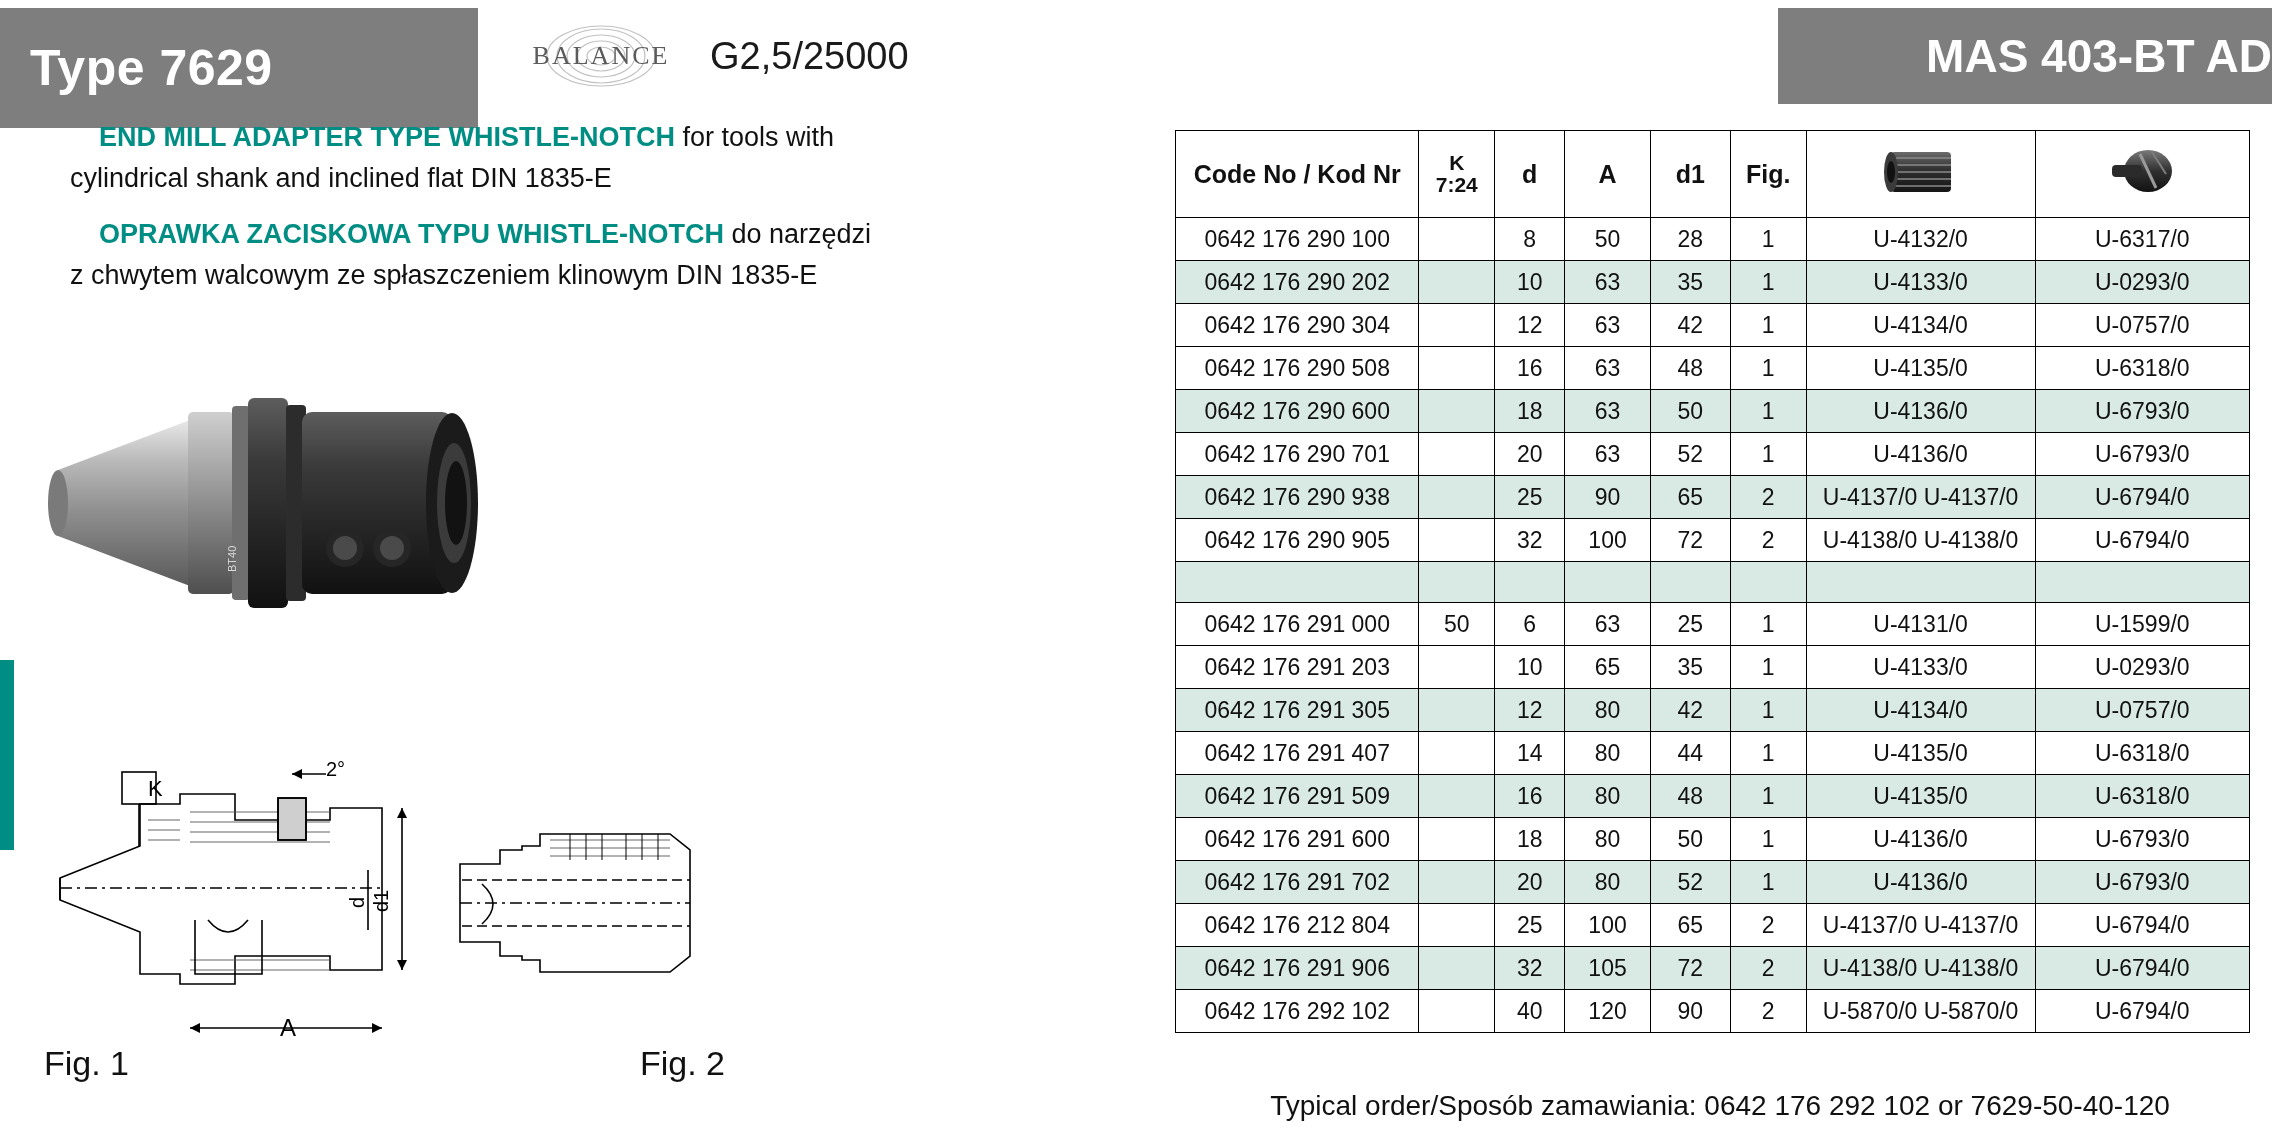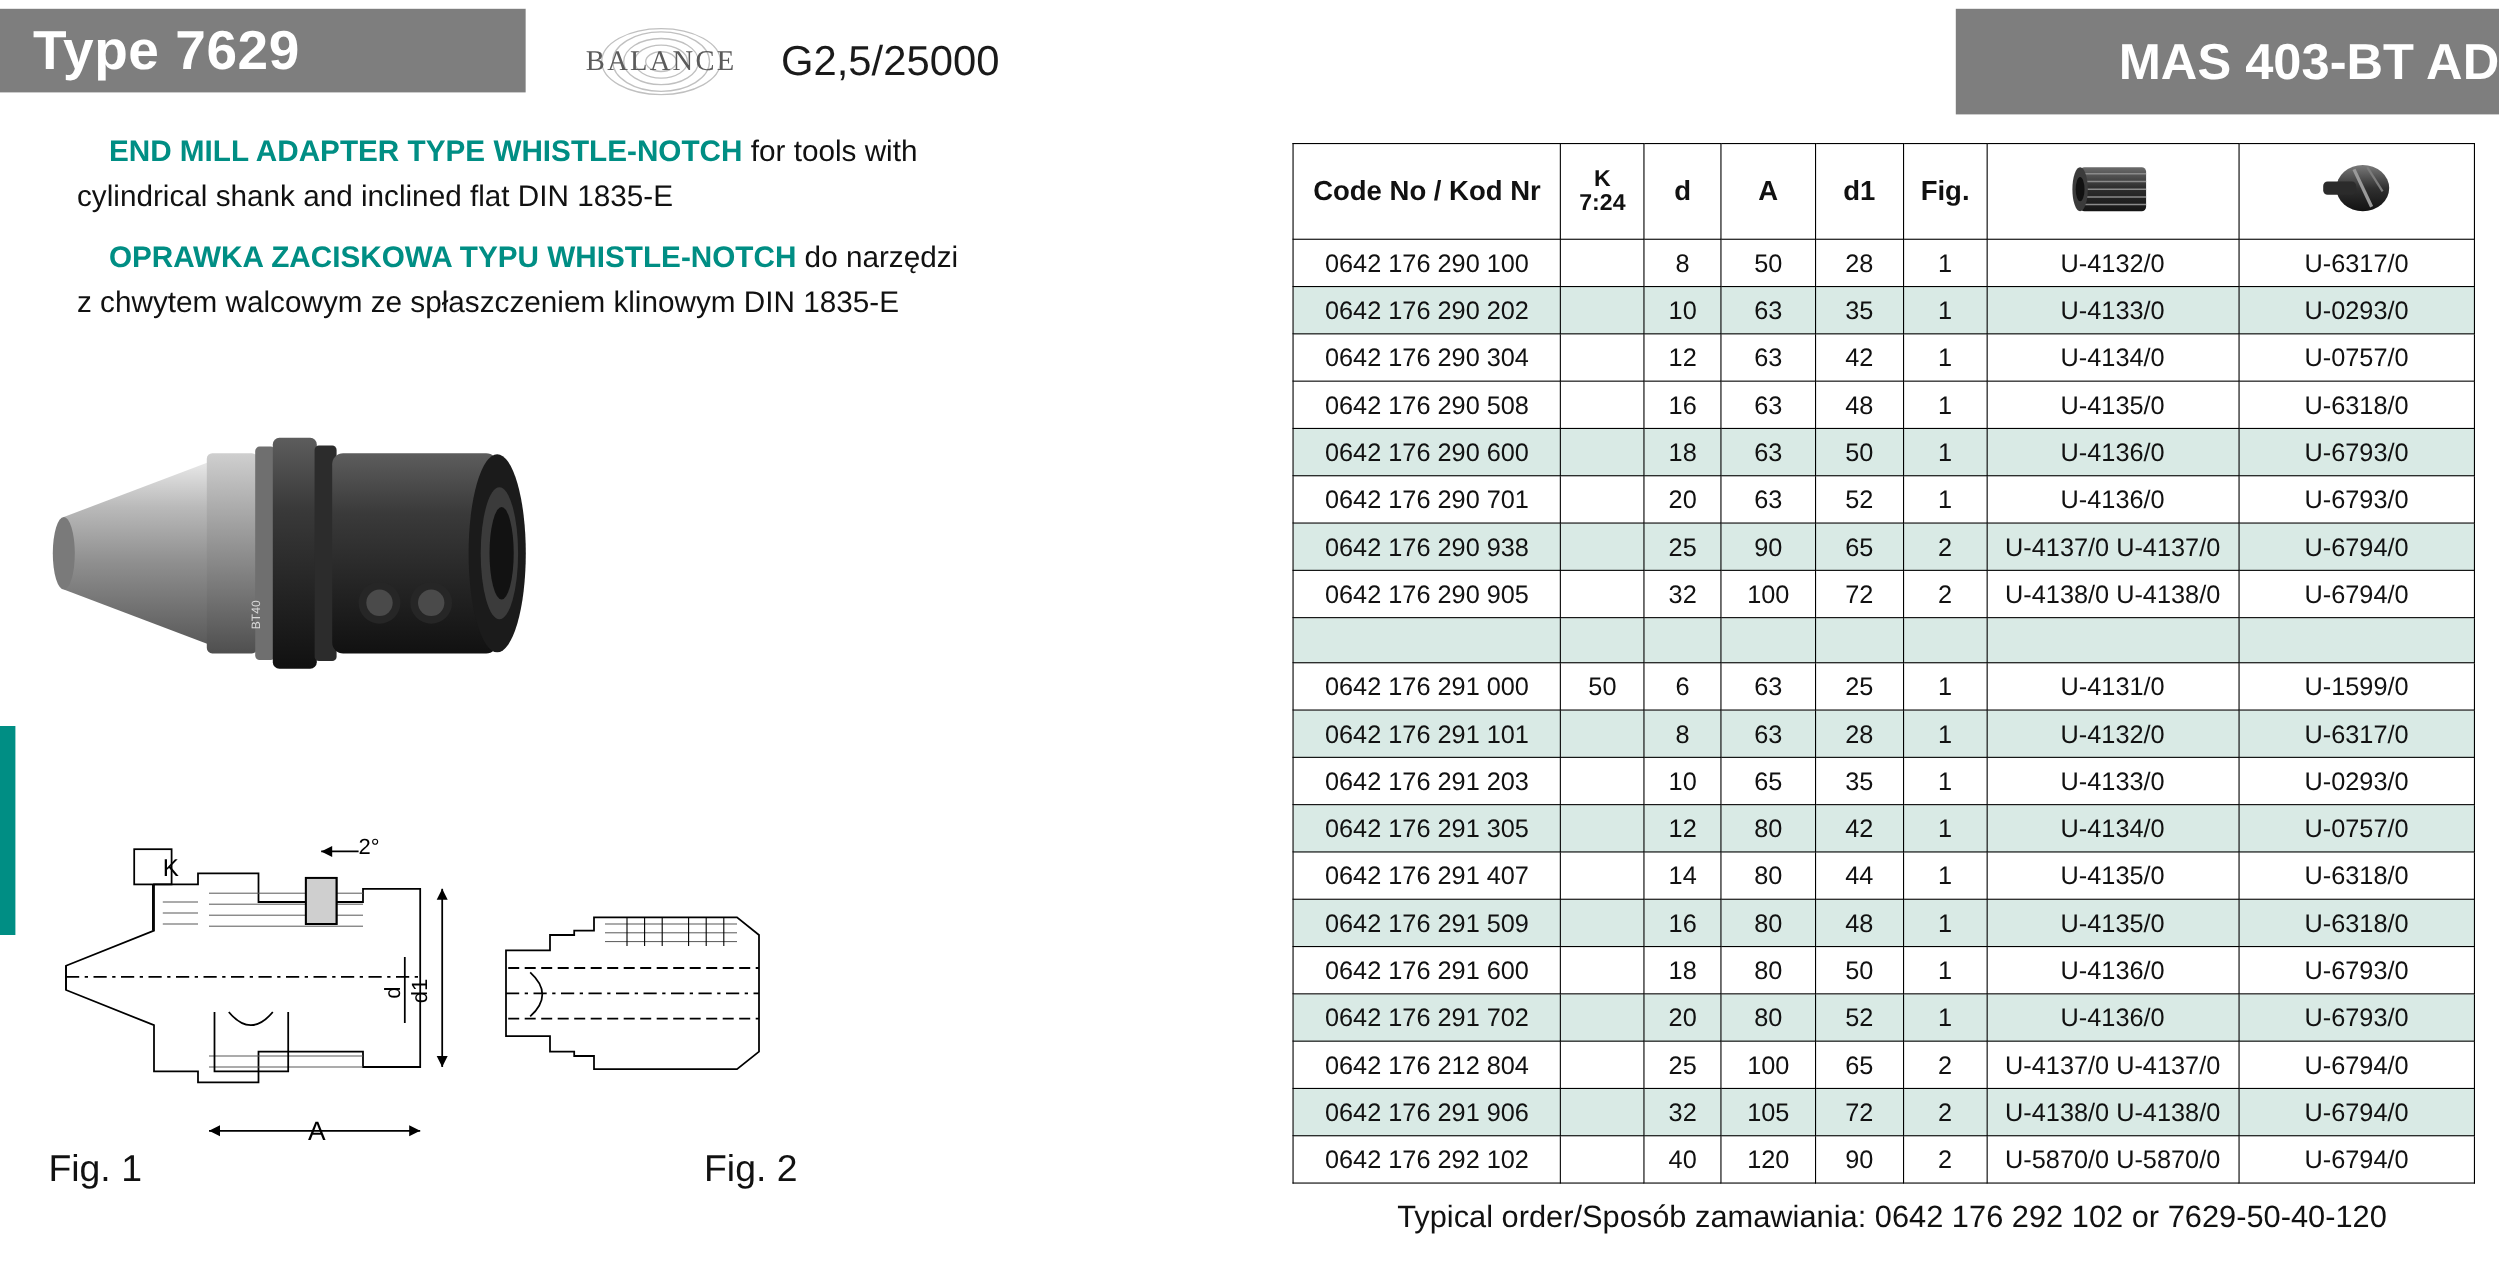--- a/index.html
+++ b/index.html
@@ -8,21 +8,21 @@
     background:#ffffff;
     font-family:"Liberation Sans", sans-serif;
     position:relative;
     overflow:hidden;
   }
   
   .header{
     position:absolute;left:0;top:0;width:2272px;height:112px;
   }
   .hdr-left{
-    position:absolute;left:0;top:8px;width:478px;height:76px;
+    position:absolute;left:0;top:8px;width:478px;height:120px;
     background:#7e7e7e;
     display:flex;align-items:center;
   }
   .hdr-left .title{
     color:#ffffff;font-size:50px;font-weight:bold;margin-left:30px;letter-spacing:.5px;
   }
   .hdr-mid{
     position:absolute;left:478px;top:8px;width:1300px;height:96px;background:#ffffff;
     display:flex;align-items:center;
   }
@@ -395,30 +395,20 @@
         <tr>
           <td class="code col-code">0642 176 291 000</td>
           <td class="col-k">50</td>
           <td class="col-d">6</td>
           <td class="col-a">63</td>
           <td class="col-d1">25</td>
           <td class="col-fig">1</td>
           <td class="col-scr">U-4131/0</td>
           <td class="col-wr">U-1599/0</td>
         </tr>
-        <tr class="alt">
-          <td class="code col-code">0642 176 291 101</td>
-          <td class="col-k"></td>
-          <td class="col-d">8</td>
-          <td class="col-a">63</td>
-          <td class="col-d1">28</td>
-          <td class="col-fig">1</td>
-          <td class="col-scr">U-4132/0</td>
-          <td class="col-wr">U-6317/0</td>
-        </tr>
         <tr>
           <td class="code col-code">0642 176 291 203</td>
           <td class="col-k"></td>
           <td class="col-d">10</td>
           <td class="col-a">65</td>
           <td class="col-d1">35</td>
           <td class="col-fig">1</td>
           <td class="col-scr">U-4133/0</td>
           <td class="col-wr">U-0293/0</td>
         </tr>

